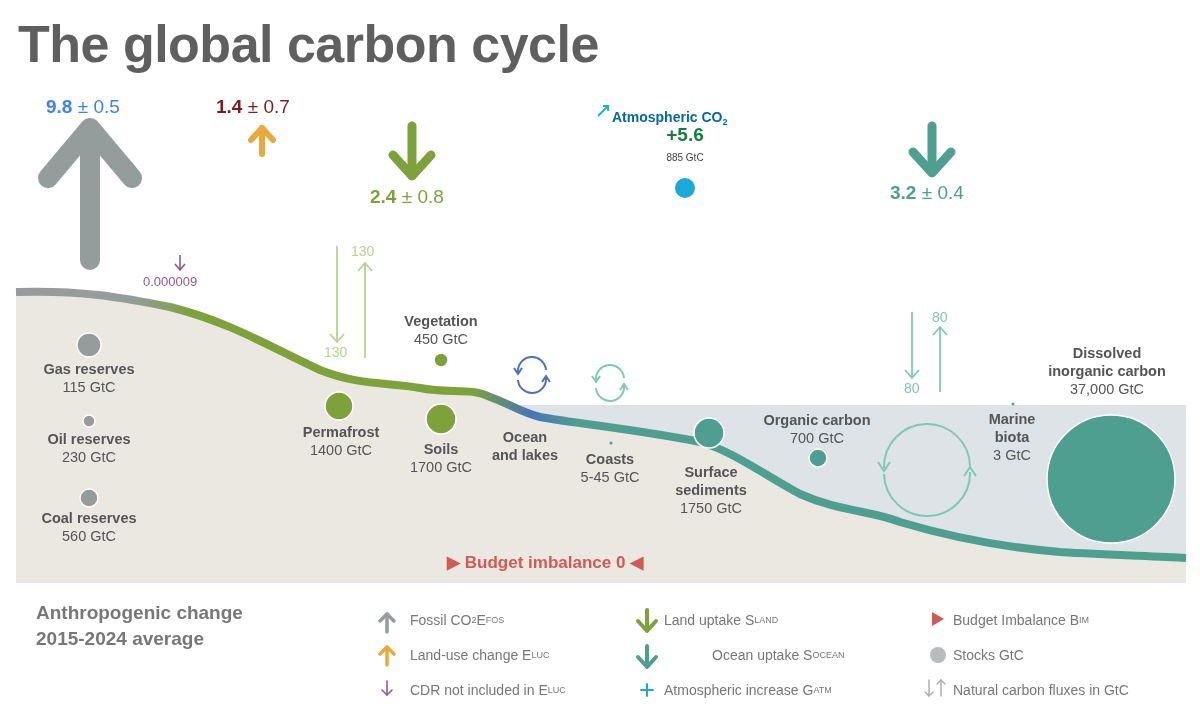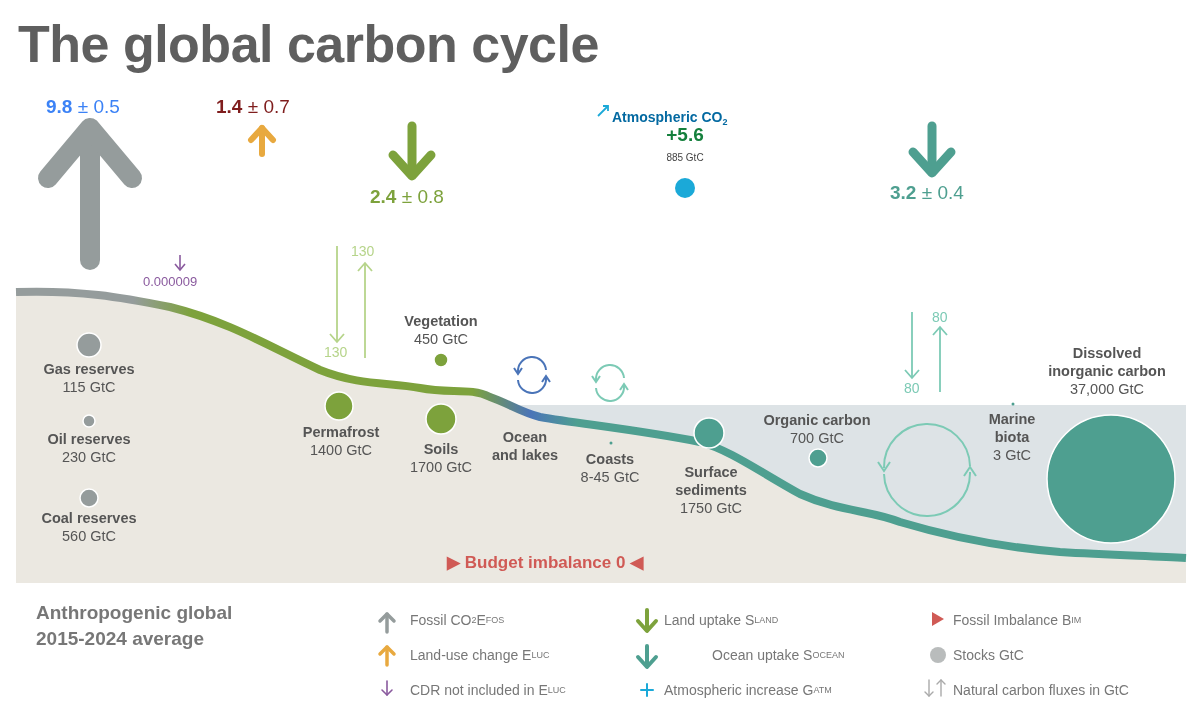--- a/index.html
+++ b/index.html
@@ -204,21 +204,21 @@
 <div class="abs lbl" style="left:441px;top:440px;">
   <div class="n">Soils</div>
   <div class="v">1700 GtC</div>
 </div>
 <div class="abs lbl" style="left:525px;top:428px;">
   <div class="n">Ocean</div>
   <div class="n">and lakes</div>
 </div>
 <div class="abs lbl" style="left:610px;top:450px;">
   <div class="n">Coasts</div>
-  <div class="v">8-45 GtC</div>
+  <div class="v">5-45 GtC</div>
 </div>
 <div class="abs lbl" style="left:711px;top:463px;">
   <div class="n">Surface</div>
   <div class="n">sediments</div>
   <div class="v">1750 GtC</div>
 </div>
 <div class="abs lbl" style="left:817px;top:411px;">
   <div class="n">Organic carbon</div>
   <div class="v">700 GtC</div>
 </div>
@@ -233,21 +233,21 @@
   <div class="v">37,000 GtC</div>
 </div>
 
 <div class="abs budget">
   <span>▶</span>
   <span>Budget imbalance 0</span>
   <span>◀</span>
 </div>
 
 <div class="abs legend-title">
-  <div>Anthropogenic global</div>
+  <div>Anthropogenic change</div>
   <div>2015-2024 average</div>
 </div>
 
 <div class="abs leg" style="left:410px;top:612px;">
   <span>Fossil CO</span>
     <sub class="s">2</sub>
     <span> E</span>
     <sub class="s">FOS</sub>
 </div>
 <div class="abs leg" style="left:410px;top:647px;">
@@ -264,21 +264,21 @@
 </div>
 <div class="abs leg" style="left:688px;top:647px;margin-left:24px;">
   <span>Ocean uptake S</span>
     <sub class="s">OCEAN</sub>
 </div>
 <div class="abs leg" style="left:664px;top:682px;">
   <span>Atmospheric increase G</span>
     <sub class="s">ATM</sub>
 </div>
 <div class="abs leg" style="left:953px;top:612px;">
-  <span>Fossil Imbalance B</span>
+  <span>Budget Imbalance B</span>
     <sub class="s">IM</sub>
 </div>
 <div class="abs leg" style="left:953px;top:647px;">
   <span>Stocks GtC</span>
 </div>
 <div class="abs leg" style="left:953px;top:682px;">
   <span>Natural carbon fluxes in GtC</span>
 </div>
 
 </body></html>

